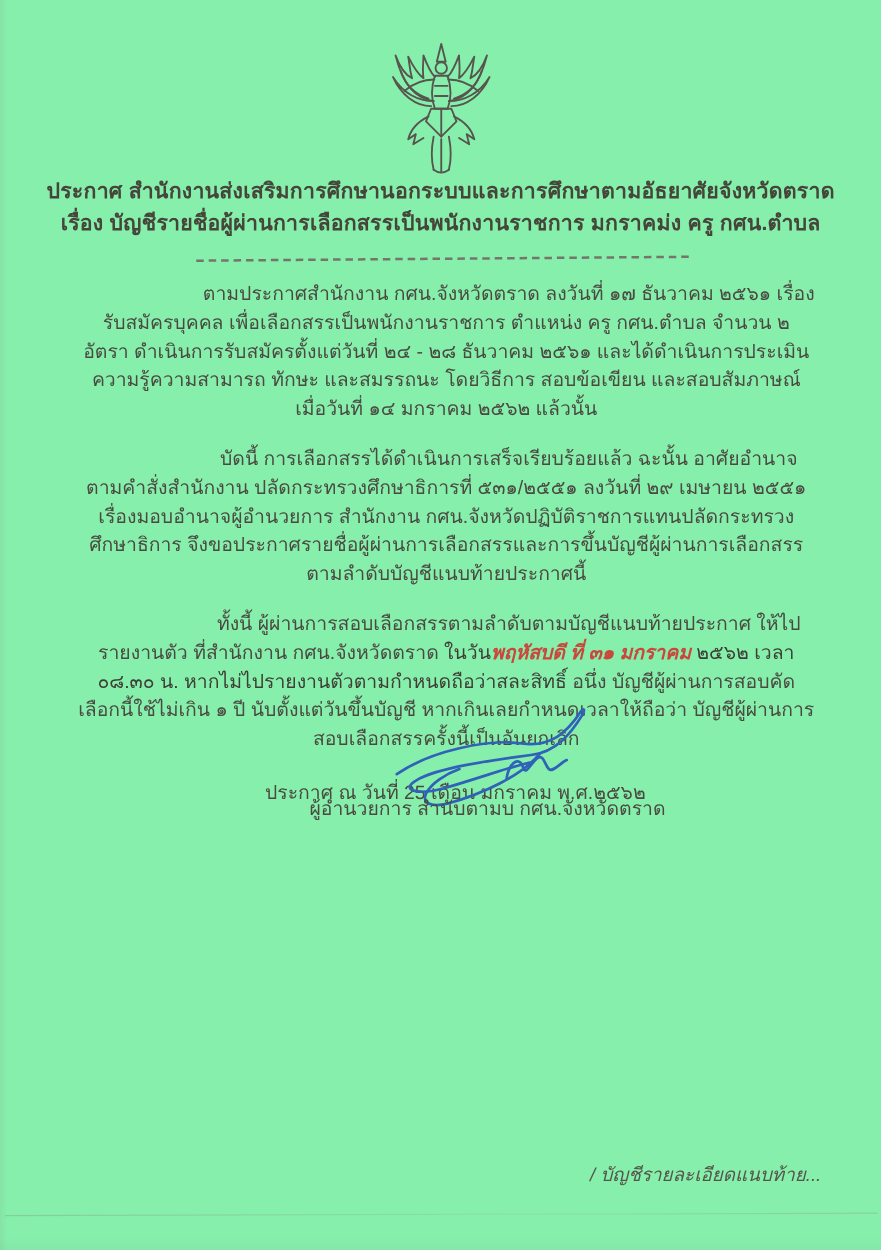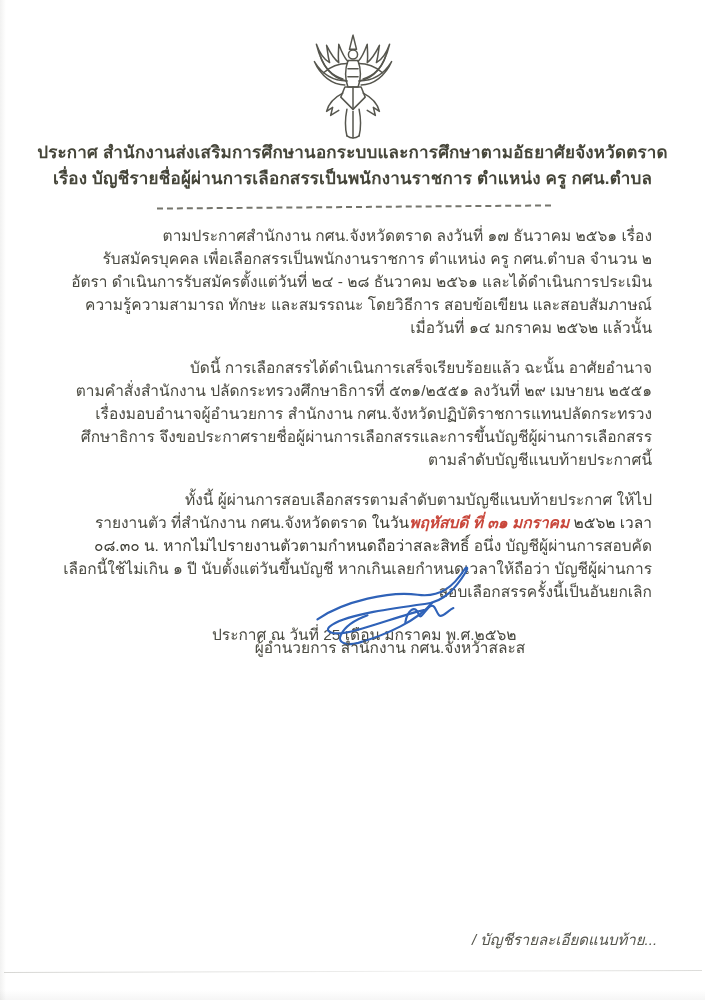--- a/index.html
+++ b/index.html
@@ -1,20 +1,20 @@
 <!DOCTYPE html>
 <html><head>
 <meta charset="utf-8">
 <style>
   html,body { margin:0; padding:0; background:#e9e9e6; }
   .sheet {
     position:relative;
     width:705px; height:1000px;
     margin:0 auto;
-    background:#ffffff;
+    background:#86efac;
     font-family:"Liberation Sans", sans-serif;
     color:#4a4a41;
     overflow:hidden;
   }
   
   .sheet::before {
     content:""; position:absolute; inset:0; pointer-events:none;
     background:linear-gradient(90deg, rgba(120,120,115,0.10) 0, rgba(120,120,115,0) 6px),
                linear-gradient(0deg, rgba(120,120,115,0.07) 0, rgba(120,120,115,0) 10px);
   }
@@ -29,21 +29,21 @@
     border-top:2px dashed #75756c;
     transform:rotate(-0.45deg);
   }
 
   .content { position:absolute; top:224px; left:62px; width:590px; }
   .content p {
     margin:0 0 17px 0;
     font-size:15.5px; line-height:23px;
     text-indent:100px;
     color:#4a4a41;
-    text-align:right;
+    text-align:center;
   }
   .seg-bold { font-weight:normal; color:#3e3e35; }
   .seg-bold-red { font-weight:bold; color:#c9473b;font-style:italic; }
 
   .date-line {
     margin:20px 0 0 150px;
     font-size:15.5px; line-height:23px; color:#4a4a41;
   }
 
   .signature-svg { position:absolute; left:295px; top:558px; width:190px; height:92px; }
@@ -95,40 +95,40 @@
 
       <path d="M54 74 C52 84 52 92 54 100"></path>
       <path d="M60 76 L60 102"></path>
       <path d="M66 74 C68 84 68 92 66 100"></path>
       <path d="M54 100 C58 103 62 103 66 100"></path>
     </g>
   </svg>
 
   <div class="titles">
     <div class="title-line">ประกาศ  สำนักงานส่งเสริมการศึกษานอกระบบและการศึกษาตามอัธยาศัยจังหวัดตราด</div>
-    <div class="title-line">เรื่อง  บัญชีรายชื่อผู้ผ่านการเลือกสรรเป็นพนักงานราชการ ตำแหน่ง ครู กศน.ตำบล</div>
+    <div class="title-line">เรื่อง  บัญชีรายชื่อผู้ผ่านการเลือกสรรเป็นพนักงานราชการ มกราคม่ง ครู กศน.ตำบล</div>
   </div>
 
   <div class="dash-rule"></div>
 
   <div class="content">
     <p>ตามประกาศสำนักงาน กศน.จังหวัดตราด ลงวันที่ ๑๗ ธันวาคม ๒๕๖๑ เรื่อง รับสมัครบุคคล เพื่อเลือกสรรเป็นพนักงานราชการ ตำแหน่ง ครู กศน.ตำบล จำนวน ๒ อัตรา ดำเนินการรับสมัครตั้งแต่วันที่ ๒๔ - ๒๘ ธันวาคม ๒๕๖๑ และได้ดำเนินการประเมินความรู้ความสามารถ ทักษะ และสมรรถนะ โดยวิธีการ สอบข้อเขียน และสอบสัมภาษณ์ เมื่อวันที่ ๑๔ มกราคม ๒๕๖๒ แล้วนั้น</p>
     <p>บัดนี้ การเลือกสรรได้ดำเนินการเสร็จเรียบร้อยแล้ว ฉะนั้น อาศัยอำนาจตามคำสั่งสำนักงาน ปลัดกระทรวงศึกษาธิการที่ ๕๓๑/๒๕๕๑ ลงวันที่ ๒๙ เมษายน ๒๕๕๑ เรื่องมอบอำนาจผู้อำนวยการ สำนักงาน กศน.จังหวัดปฏิบัติราชการแทนปลัดกระทรวงศึกษาธิการ จึงขอประกาศรายชื่อผู้ผ่านการเลือกสรรและการขึ้นบัญชีผู้ผ่านการเลือกสรร ตามลำดับบัญชีแนบท้ายประกาศนี้</p>
     <p><span>ทั้งนี้ ผู้ผ่านการสอบเลือกสรรตามลำดับตามบัญชีแนบท้ายประกาศ ให้ไปรายงานตัว ที่สำนักงาน กศน.จังหวัดตราด </span><span class="seg-bold">ในวัน</span><span class="seg-bold-red">พฤหัสบดี ที่ ๓๑ มกราคม </span><span class="seg-bold">๒๕๖๒  เวลา ๐๘.๓๐ น. หากไม่ไปรายงานตัวตามกำหนดถือว่าสละสิทธิ์</span><span> อนึ่ง บัญชีผู้ผ่านการสอบคัดเลือกนี้ใช้ไม่เกิน ๑ ปี นับตั้งแต่วันขึ้นบัญชี หากเกินเลยกำหนดเวลาให้ถือว่า บัญชีผู้ผ่านการสอบเลือกสรรครั้งนี้เป็นอันยกเลิก</span></p>
     <div class="date-line">ประกาศ ณ วันที่ 25 เดือน มกราคม พ.ศ.๒๕๖๒</div>
   </div>
 
   <svg class="signature-svg" viewBox="0 0 170 90" aria-hidden="true">
     <g fill="none" stroke="#2f62b8" stroke-width="2.1" stroke-linecap="round" stroke-linejoin="round">
       <path d="M14 60 C40 42 86 32 112 36 C134 39 147 28 158 11 C160 8 162 9 159 14 C151 27 139 43 119 45 C89 49 45 55 29 65 C17 72 29 77 51 71 C79 63 100 55 118 51"></path>
       <path d="M100 63 C102 51 110 45 113 55 C115 62 120 49 125 47 C129 45 130 53 133 56 C136 59 142 51 147 49"></path>
       <path d="M126 44 C112 61 82 75 54 83 C42 86 33 83 37 75 C41 67 52 60 63 56"></path>
     </g>
   </svg>
 
   <div class="sign-block">
-    <div class="sign-title">ผู้อำนวยการ สำนักงาน กศน.จังหวัาสละส</div>
+    <div class="sign-title">ผู้อำนวยการ สำนับตามบ กศน.จังหวัดตราด</div>
   </div>
 
   <div class="footer-note">/ บัญชีรายละเอียดแนบท้าย...</div>
 
   <div class="scan-artifact"></div>
 </div>
 
 </body></html>

